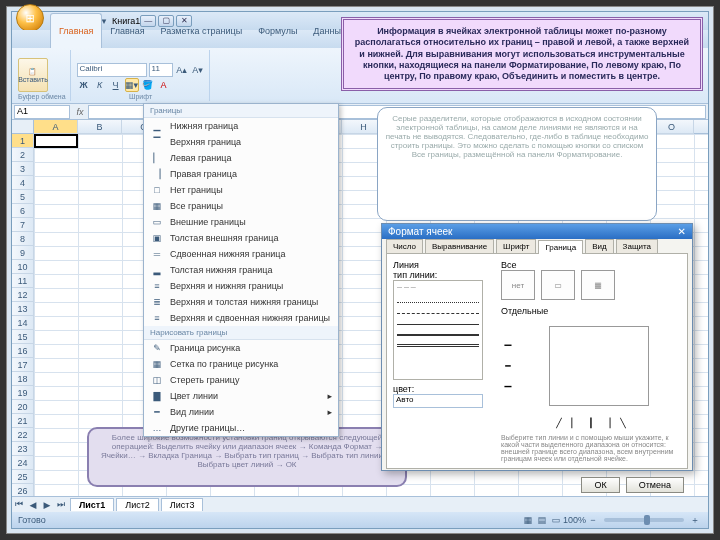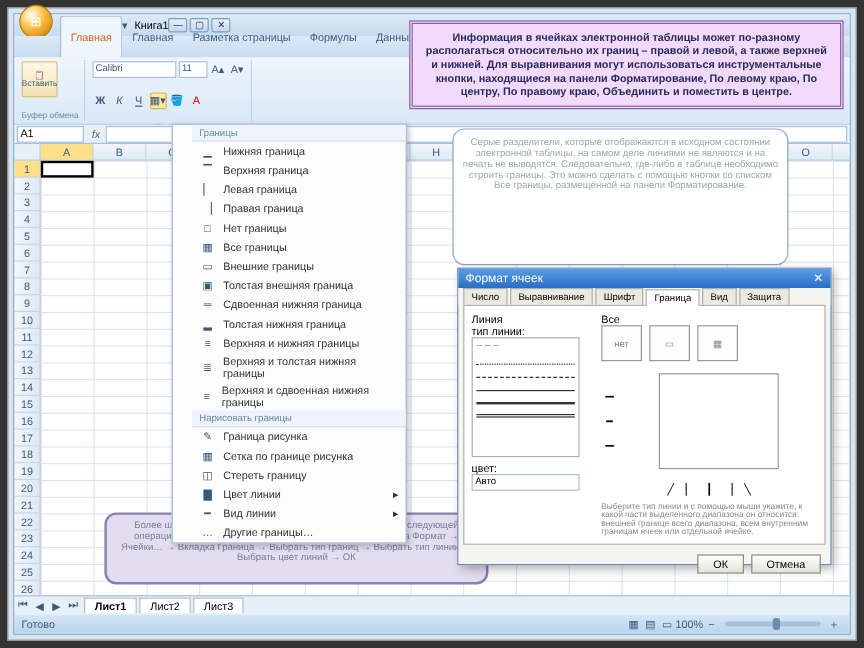--- a/index.html
+++ b/index.html
@@ -13,21 +13,21 @@
   .qat-row { height: 18px; background: linear-gradient(#dce9f7,#c7dbef); display: flex; align-items: center; font-size: 9px; }
   .orb { width: 28px; height: 28px; border-radius: 50%; background: radial-gradient(circle at 35% 30%, #fff, #ffc24a 40%, #d98a12 80%); border: 1px solid #b57a10; margin: -6px 4px 0 4px; display: flex; align-items: center; justify-content: center; color: #fff; font-size: 11px; }
   .qat-btn { width: 14px; height: 14px; margin: 0 1px; display: flex; align-items: center; justify-content: center; font-size: 9px; color: #3b5a7a; }
 
   
   .tabs { height: 18px; background: linear-gradient(#dce9f7,#c7dbef); display: flex; align-items: flex-end; font-size: 9px; color: #3b5a7a; padding-left: 38px; }
   .tab { padding: 12px 8px; cursor: pointer; }
   .tab.active { background: #eef5fc; border: 1px solid #a8c0da; border-bottom: none; border-radius: 3px 3px 0 0; color: #d9601a; }
   
   .ribbon { height: 56px; background: linear-gradient(#eef5fc,#d9e8f7); border-bottom: 1px solid #a8c0da; display: flex; font-size: 8px; color: #3b5a7a; padding: 2px; gap: 2px; }
-  .group { border-right: 1px solid #bcd3ec; padding: 1px 4px; display: flex; flex-direction: column; gap: 12px; }
+  .group { border-right: 1px solid #bcd3ec; padding: 1px 4px; display: flex; flex-direction: column; gap: 1px; justify-content: flex-end; }
   .group-row { display: flex; gap: 2px; align-items: center; }
   .bigbtn { width: 30px; height: 34px; background: linear-gradient(#fdf7e8,#f5e2b3); border: 1px solid #d7c27a; border-radius: 2px; display: flex; flex-direction: column; align-items: center; justify-content: center; font-size: 7px; }
   .sel { height: 14px; border: 1px solid #a8c0da; background: #fff; font-size: 8px; padding: 0 2px; }
   .tool { width: 14px; height: 14px; border: 1px solid transparent; border-radius: 2px; display: flex; align-items: center; justify-content: center; font-size: 9px; }
   .group-label { font-size: 7px; text-align: center; color: #6a87a5; }
 
   
   .formula-row { height: 16px; background: #e7eff7; border-bottom: 1px solid #a8c0da; display: flex; align-items: center; font-size: 9px; }
   .namebox { width: 56px; height: 14px; border: 1px solid #a8c0da; background: #fff; margin: 0 2px; padding: 0 2px; }
   .fx { width: 16px; text-align: center; color: #666; font-style: italic; }
@@ -41,21 +41,21 @@
   .ch, .rh { font-size: 9px; color: #3b5a7a; text-align: center; border-right: 1px solid #c7d6e6; border-bottom: 1px solid #c7d6e6; }
   .ch { width: 44px; height: 14px; line-height: 14px; }
   .rh { height: 14px; line-height: 14px; width: 22px; }
   .rh.active, .ch.active { background: #ffdf8a; }
   .grid { position: absolute; top: 14px; left: 22px; right: 0; bottom: 0;
     background-image: linear-gradient(#d7e2ee 1px, transparent 1px), linear-gradient(90deg, #d7e2ee 1px, transparent 1px);
     background-size: 44px 14px; }
   .sel-cell { position: absolute; width: 44px; height: 14px; border: 2px solid #000; pointer-events: none; }
 
   
-  .dropdown { position: absolute; top: 96px; left: 136px; width: 196px; background: #fcfcfc; border: 1px solid #9bb3cd; box-shadow: 2px 2px 5px rgba(0,0,0,.25); font-size: 9px; color: #333; z-index: 4; padding-left: 16px; }
+  .dropdown { position: absolute; top: 96px; left: 136px; width: 196px; background: #fcfcfc; border: 1px solid #9bb3cd; box-shadow: 2px 2px 5px rgba(0,0,0,.25); font-size: 9px; color: #333; z-index: 4; }
   .dd-header { background: #eef4fb; padding: 2px 6px; font-size: 8px; color: #6a87a5; border-bottom: 1px solid #d7e2ee; }
   .dd-item { display: flex; align-items: center; gap: 6px; padding: 2px 6px; cursor: pointer; }
   .dd-item .ic { width: 14px; height: 12px; display: flex; align-items: center; justify-content: center; color: #3b5a7a; font-size: 9px; }
 
   
   .callout-top { position: absolute; top: 10px; left: 334px; width: 362px; background: #f1dafc; border: 3px double #8a5fa8; padding: 6px 8px; font-size: 9px; color: #2a2a5a; text-align: center; font-weight: bold; z-index: 6; line-height: 1.25; }
   .callout-right { position: absolute; top: 100px; left: 370px; width: 280px; height: 114px; background: #fff; border: 1px solid #8aa5c4; border-radius: 10px; padding: 6px; font-size: 8px; color: #9aa; text-align: center; z-index: 3; overflow: hidden; }
   .callout-bottom { position: absolute; top: 420px; left: 80px; width: 320px; height: 60px; background: #e3deef; border: 2px solid #8a7fb0; border-radius: 10px; padding: 4px 8px; font-size: 8px; color: #7a7a9a; text-align: center; z-index: 3; }
 
   .dialog { position: absolute; top: 216px; left: 374px; width: 312px; height: 248px; background: #f4f4f0; border: 1px solid #6d8db0; box-shadow: 3px 3px 8px rgba(0,0,0,.3); z-index: 5; font-size: 9px; display: flex; flex-direction: column; }
@@ -340,20 +340,21 @@
         <div style="margin-top:4px">цвет:</div>
         <div class="sel" style="width:90px">Авто</div>
       </div>
       <div style="flex:1">
         <div>Все</div>
         <div class="presets">
           <div class="preset">нет</div>
           <div class="preset">▭</div>
           <div class="preset">▦</div>
         </div>
+        <div style="margin-top:6px">Отдельные</div>
         <div style="display:flex;align-items:center;gap:2px">
           <div style="display:flex;flex-direction:column;gap:2px">
             <div class="tool">▔</div>
             <div class="tool">━</div>
             <div class="tool">▁</div>
           </div>
           <div class="preview-box"></div>
         </div>
         <div style="display:flex;gap:2px;justify-content:center">
           <div class="tool">╱</div>

